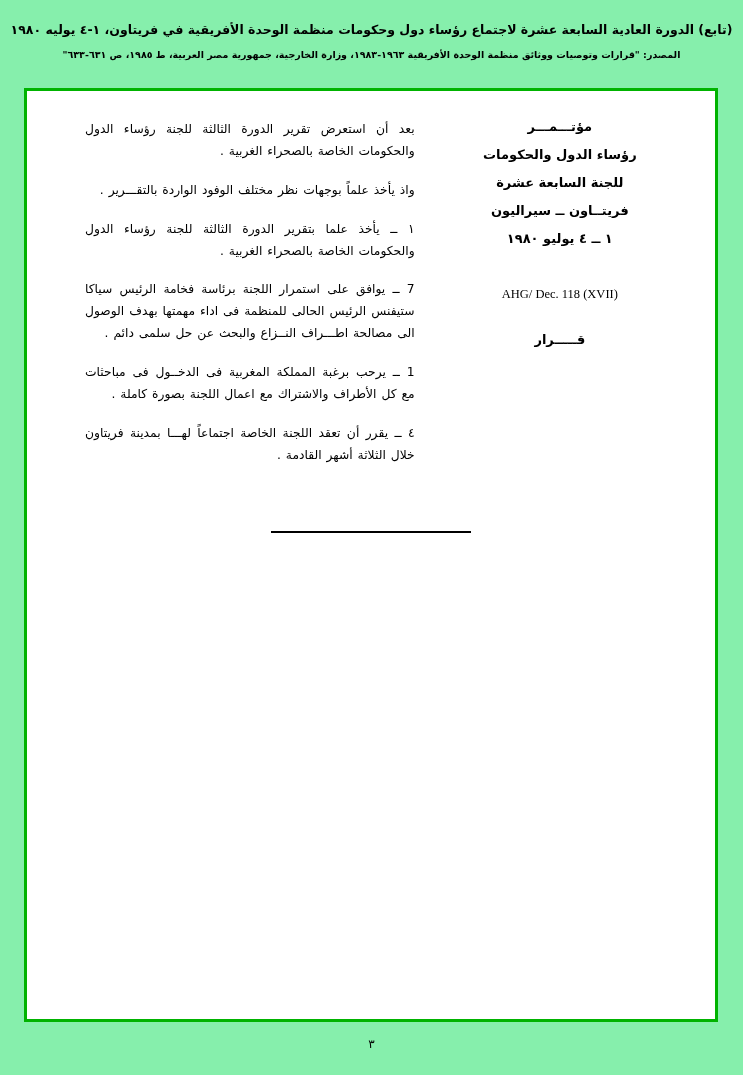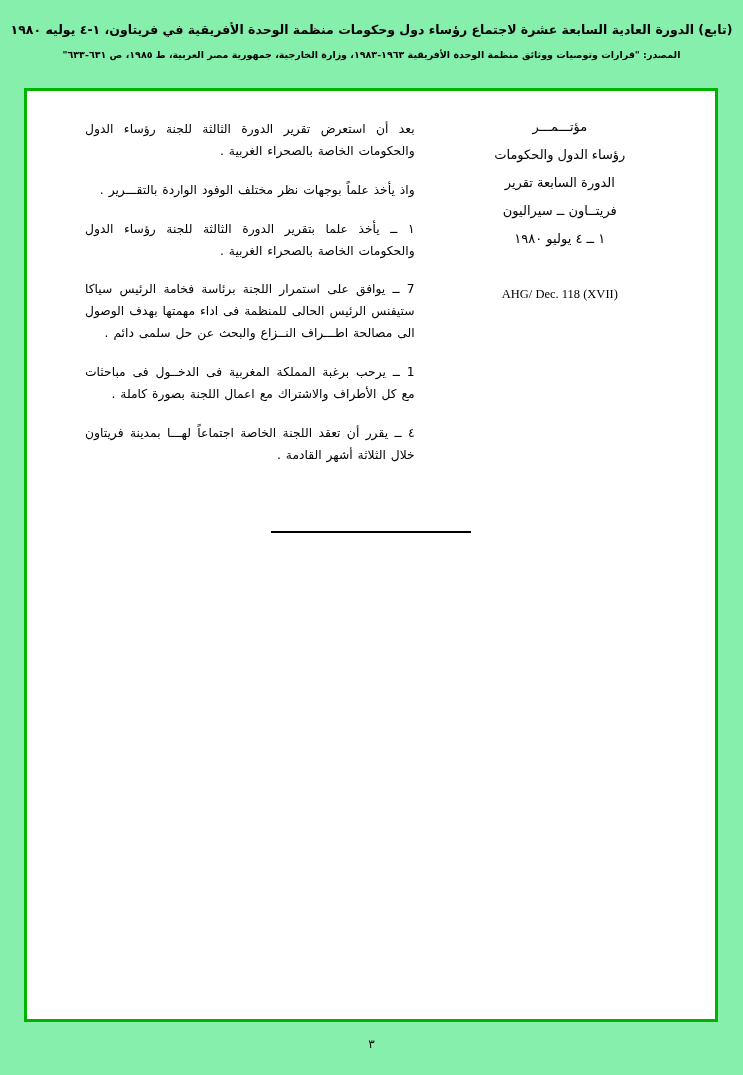--- a/index.html
+++ b/index.html
@@ -70,21 +70,21 @@
     box-sizing: border-box;
     padding-right: 18px;
     padding-left: 10px;
   }
   .centered-line {
     text-align: center;
     font-size: 13px;
     color: #000;
     margin-bottom: 13px;
     direction: rtl;
-    font-weight: normal;
+    font-weight: bold;
   }
   .centered-line.spaced {
     letter-spacing: 3px;
   }
   .gap-sm { height: 14px; }
   .gap-md { height: 22px; }
   .doc-ref {
     text-align: center;
     font-size: 12.5px;
     font-family: "Liberation Serif", serif;
@@ -147,25 +147,26 @@
     <div class="header-source">المصدر: "قرارات وتوصيات ووثائق منظمة الوحدة الأفريقية ١٩٦٣-١٩٨٣، وزارة الخارجية، جمهورية مصر العربية، ط ١٩٨٥، ص ٦٣١-٦٣٣"</div>
   </div>
 
   <div class="frame">
 
     <div class="columns">
 
       <div class="col-right">
         <div class="centered-line spaced">مؤتـــمـــر</div>
         <div class="centered-line">رؤساء الدول والحكومات</div>
-        <div class="centered-line">الدورة السابعة تقرير</div>
+        <div class="centered-line">للجنة السابعة عشرة</div>
         <div class="centered-line">فريتــاون ــ سيراليون</div>
         <div class="centered-line">١ ــ ٤ يوليو ١٩٨٠</div>
         <div class="gap-md"></div>
         <div class="doc-ref">AHG/ Dec. 118 (XVII)</div>
+        <div class="centered-line spaced">قـــــرار</div>
         <div class="gap-sm"></div>
       </div>
 
       <div class="col-left">
         <div class="para-left-col first">بعد أن استعرض تقرير الدورة الثالثة للجنة رؤساء الدول والحكومات الخاصة بالصحراء الغربية .</div>
         <div class="para-left-col">واذ يأخذ علماً بوجهات نظر مختلف الوفود الواردة بالتقـــرير .</div>
         <div class="para-left-col">١ ــ يأخذ علما بتقرير الدورة الثالثة للجنة رؤساء الدول والحكومات الخاصة بالصحراء الغربية .</div>
         <div class="para-left-col">7 ــ يوافق على استمرار اللجنة برئاسة فخامة الرئيس سياكا ستيفنس الرئيس الحالى للمنظمة فى اداء مهمتها بهدف الوصول الى مصالحة اطـــراف النــزاع والبحث عن حل سلمى دائم .</div>
         <div class="para-left-col">1 ــ يرحب برغبة المملكة المغربية فى الدخــول فى مباحثات مع كل الأطراف والاشتراك مع اعمال اللجنة بصورة كاملة .</div>
         <div class="para-left-col">٤ ــ يقرر أن تعقد اللجنة الخاصة اجتماعاً لهـــا بمدينة فريتاون خلال الثلاثة أشهر القادمة .</div>

